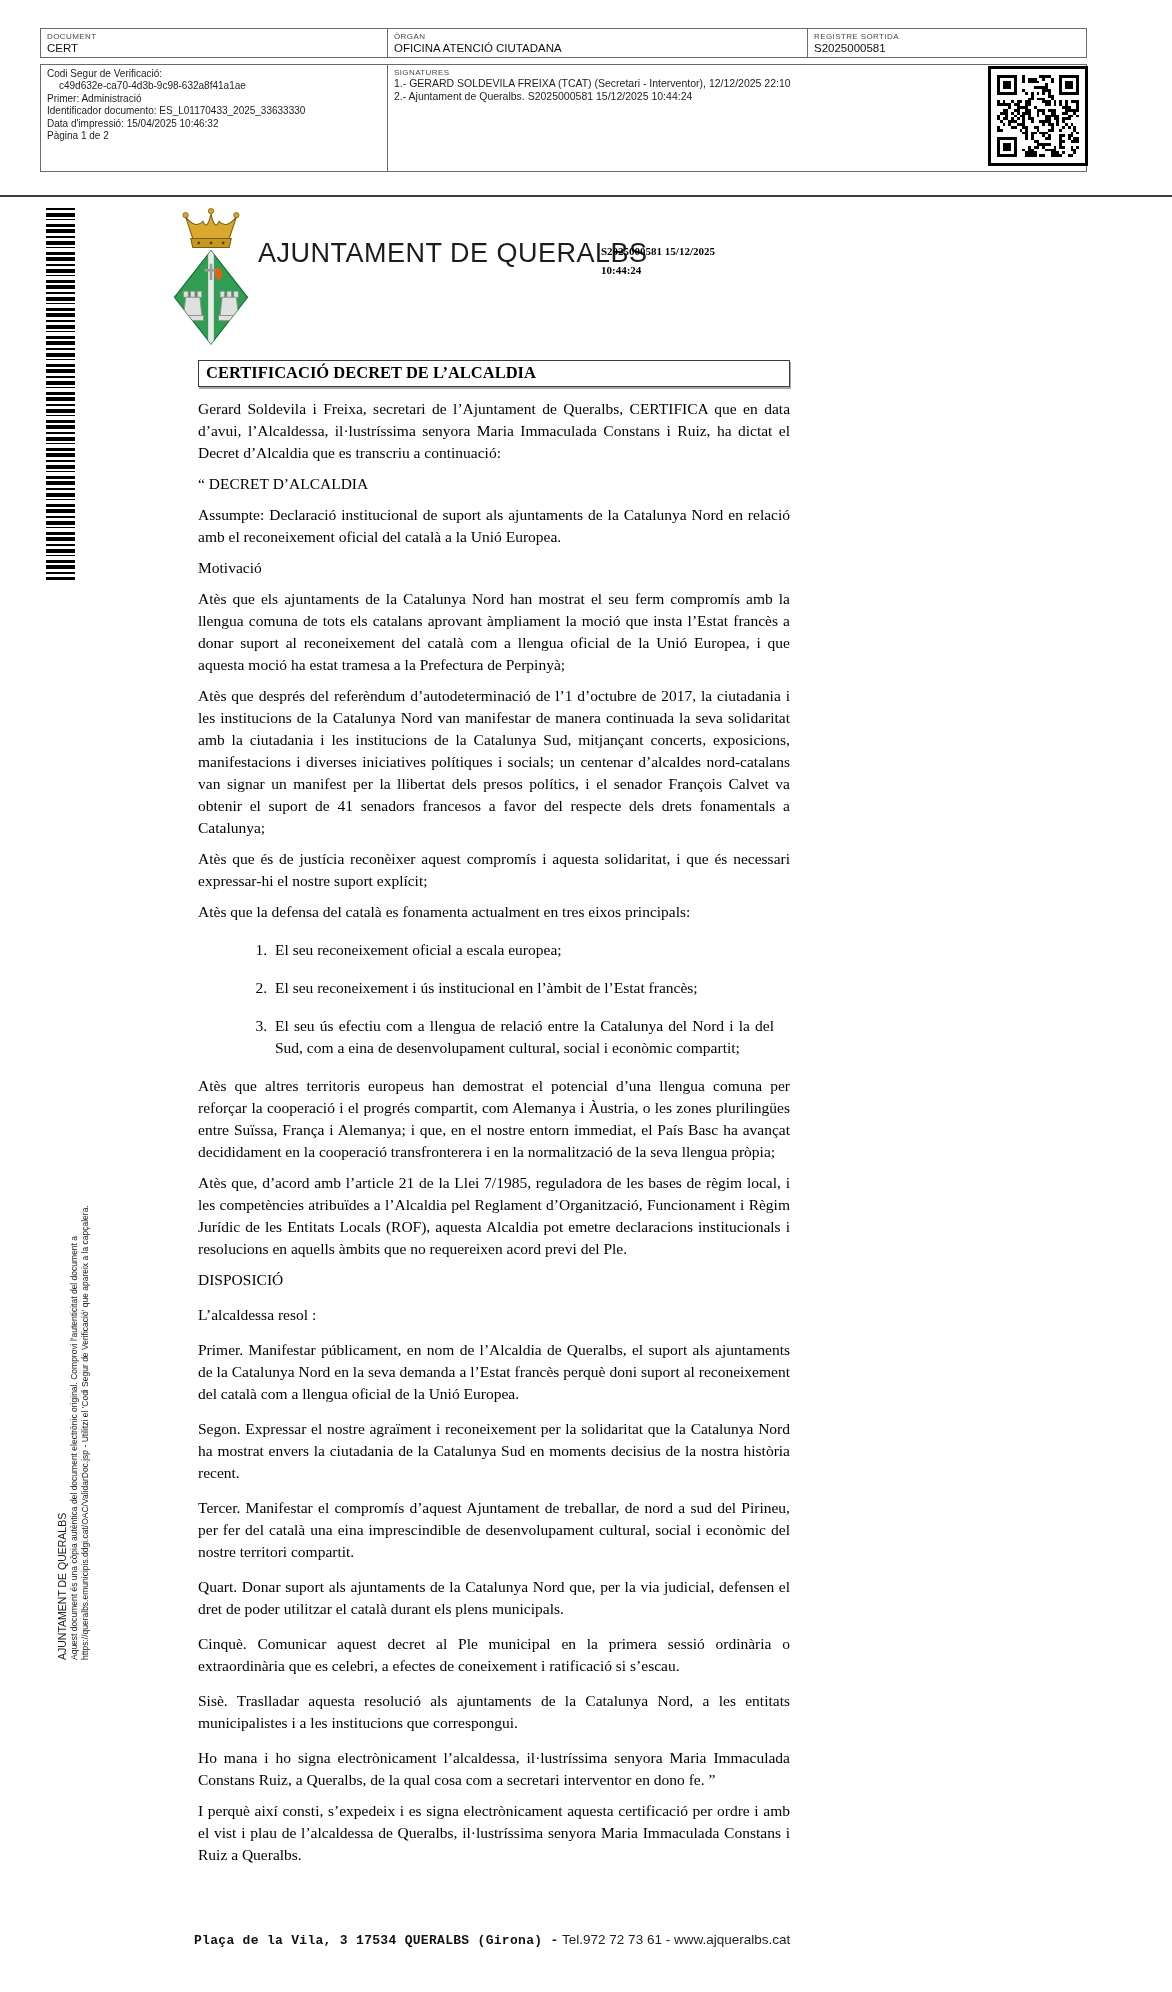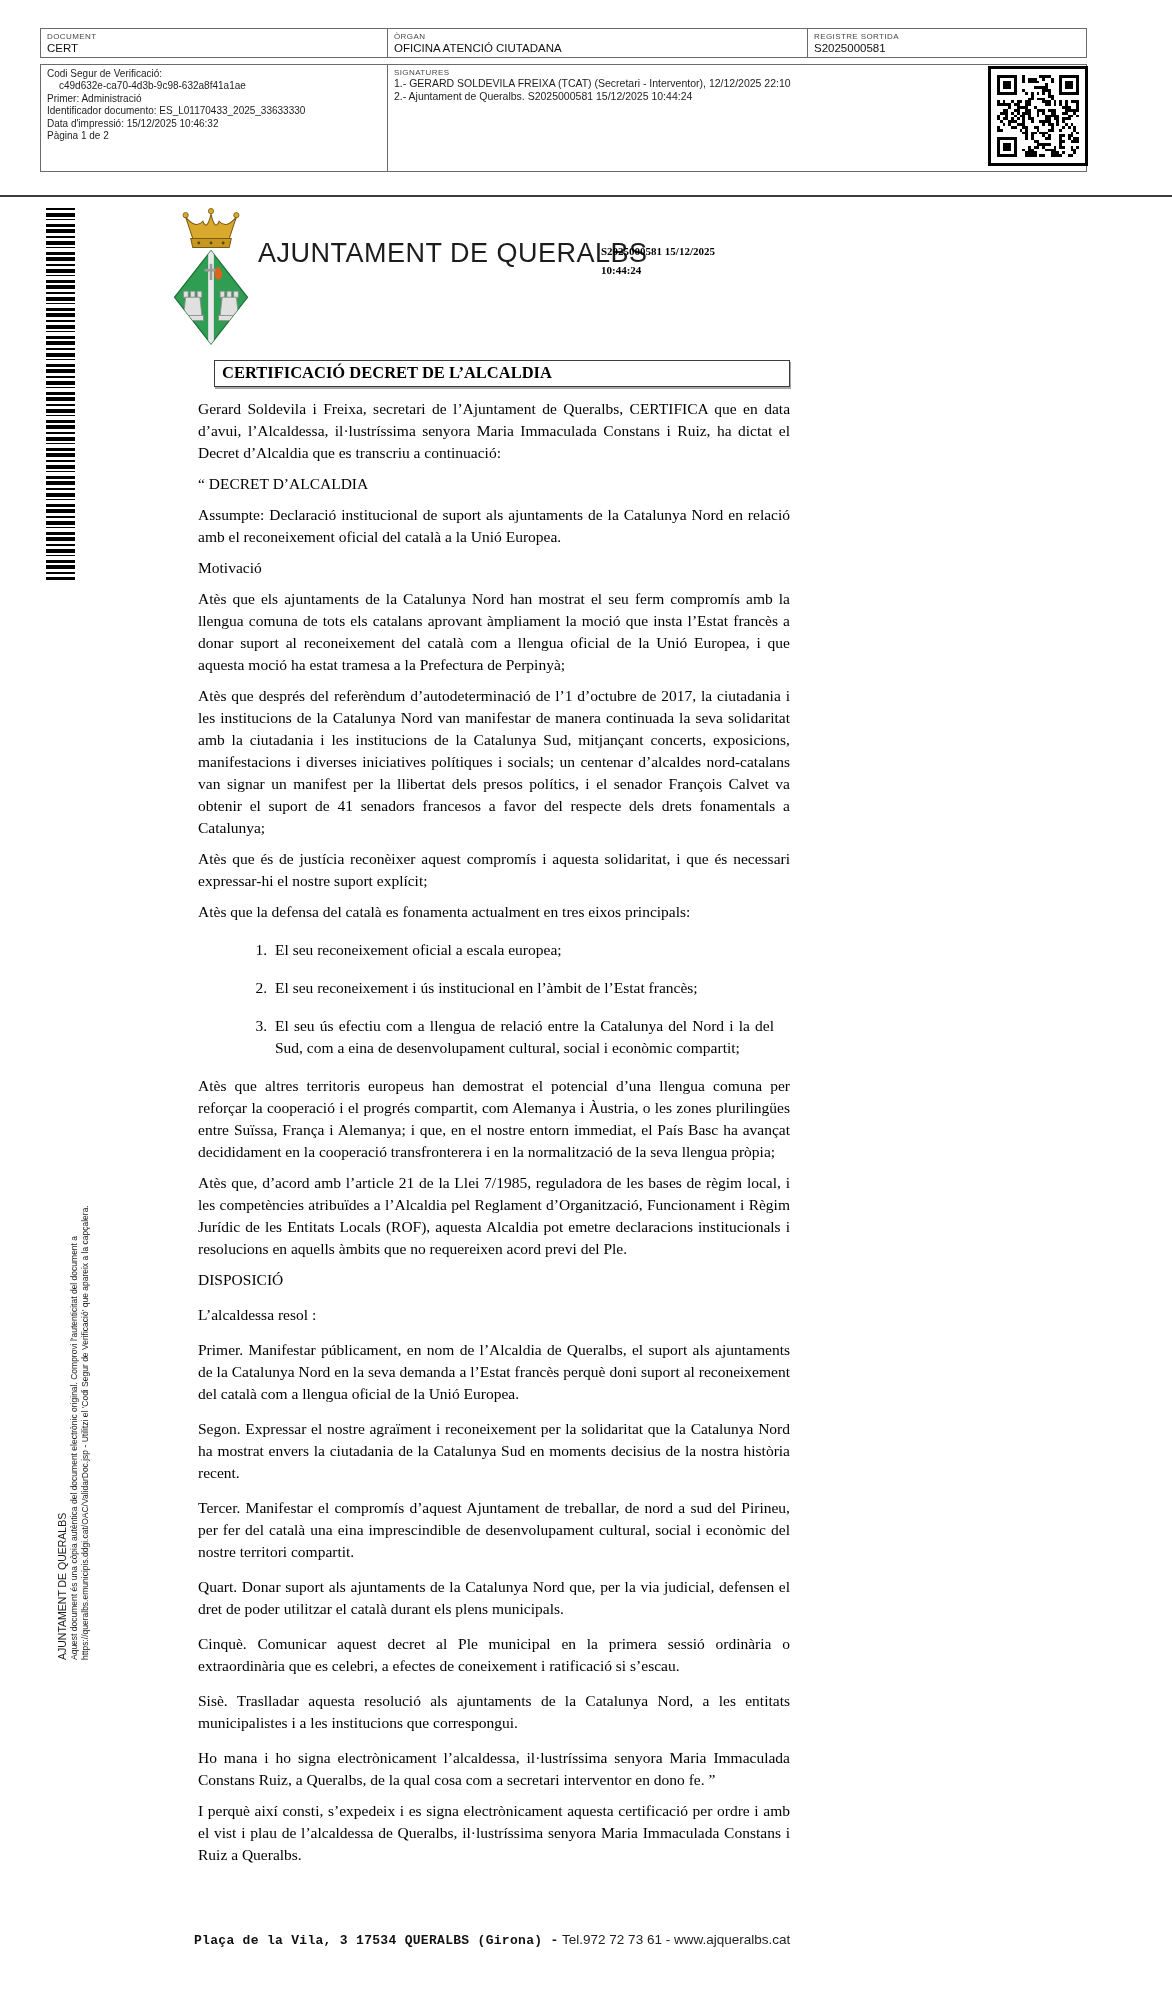--- a/index.html
+++ b/index.html
@@ -42,21 +42,21 @@
   }
   .stamp{
     position:absolute;left:601px;top:242px;width:200px;
     font-family:"Liberation Serif",serif;font-weight:bold;
     font-size:11px;line-height:19px;color:#000;
   }
   
   .content{position:absolute;left:198px;top:360px;width:592px;}
   .doc-heading{
     box-sizing:border-box;border:1px solid #3c3c3c;box-shadow:1px 2px 0 rgba(60,60,60,.45);
-    padding:2px 21px 3px 7px;margin:0 0 11px 16px;
+    padding:2px 21px 3px 7px;margin:0 0 11px 0;
     font-family:"Liberation Serif",serif;font-weight:bold;font-size:16.5px;line-height:20px;
   }
   .doc-p,.doc-list{
     font-family:"Liberation Serif",serif;font-size:15.5px;line-height:22px;
     text-align:justify;margin:0 0 9px 0;color:#000;
   }
   .doc-p.big{margin-bottom:13px;}
   .doc-list{padding-left:57px;}
   .doc-list li{padding-left:4px;margin:16px;}
   b{font-weight:normal;}
@@ -86,21 +86,21 @@
 <div class="hcell" style="left:807px;top:28px;width:280px;height:30px;">
   <div class="h-lbl">REGISTRE SORTIDA</div>
   <div class="h-val">S2025000581</div>
 </div>
 
 <div class="hcell csv" style="left:40px;top:64px;width:348px;height:108px;">
   <div>Codi Segur de Verificació:</div>
   <div>c49d632e-ca70-4d3b-9c98-632a8f41a1ae</div>
   <div>Primer: Administració</div>
   <div>Identificador documento: ES_L01170433_2025_33633330</div>
-  <div>Data d'impressió: 15/12/2025 10:46:32</div>
+  <div>Data d'impressió: 15/04/2025 10:46:32</div>
   <div>Pàgina 1 de 2</div>
 </div>
 <div class="hcell" style="left:387px;top:64px;width:700px;height:108px;">
   <div class="h-lbl">SIGNATURES</div>
   <div class="sigs">
     <div>1.- GERARD SOLDEVILA FREIXA  (TCAT) (Secretari - Interventor), 12/12/2025 22:10</div>
     <div>2.- Ajuntament de Queralbs. S2025000581 15/12/2025 10:44:24</div>
   </div>
 </div>
 

